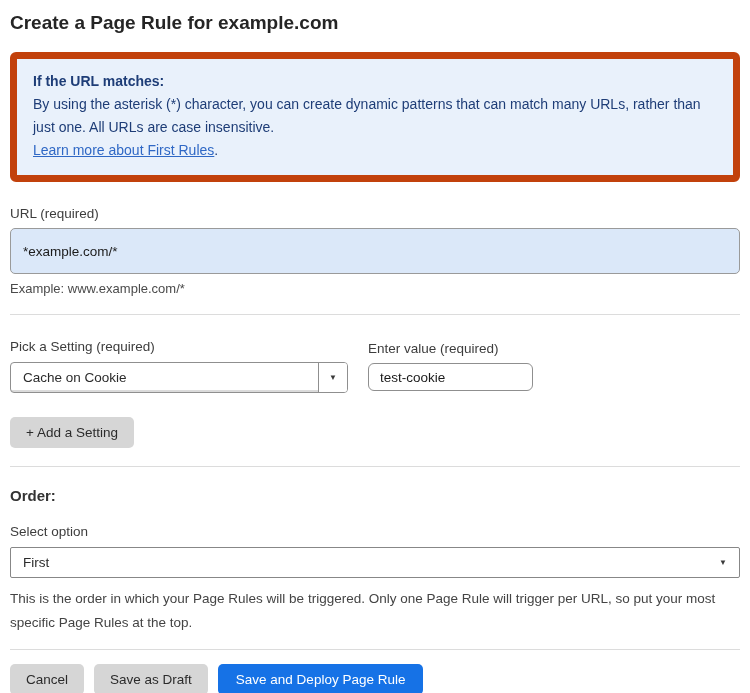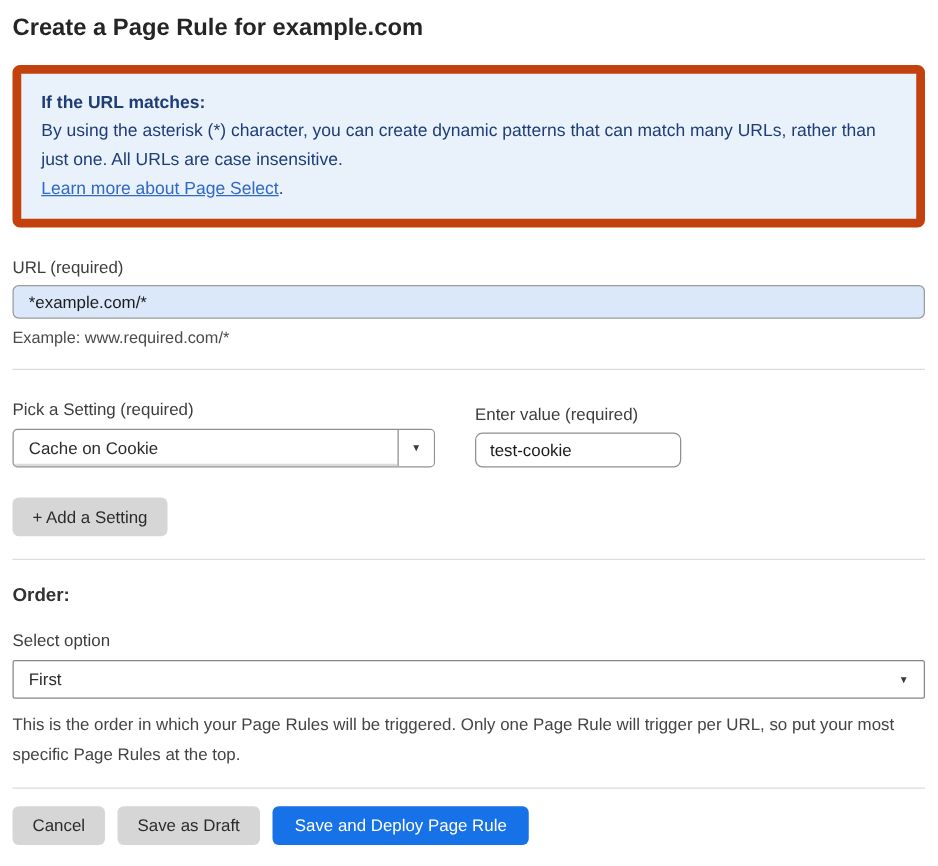--- a/index.html
+++ b/index.html
@@ -32,21 +32,21 @@
   .info-link {
     color: #2f68c5; text-decoration: underline; cursor: pointer;
   }
 
   .field-label {
     font-size: 13.5px; color: #3d3d3d;
     margin-top: 24px; margin-bottom: 7px;
   }
 
   .url-input {
-    width: 100%; height: 27px;
+    width: 100%; height: 46px;
     background: #dbe8f9;
     border: 1px solid #9a9a9a;
     border-radius: 5px;
     padding: 0 12px;
     font-family: "Liberation Sans", sans-serif;
     font-size: 13.5px; color: #1b1b1b;
     outline: none;
   }
   .example-text {
     font-size: 13px; color: #4a4a4a; margin-top: 7px;
@@ -55,21 +55,21 @@
   .divider {
     border: none; border-top: 1px solid #dcdcdc;
     margin-top: 18px;
   }
 
   .section-heading {
     font-size: 15px; font-weight: 700; color: #333;
     margin-top: 20px;
   }
 
-  .settings-row { display: flex; align-items: flex-end; gap: 12px; }
+  .settings-row { display: flex; align-items: center; }
   .setting-col { width: 338px; }
   .value-col { margin-left: 20px; margin-top: 7px; }
 
   .select-box {
     display: flex; align-items: stretch;
     height: 31px;
     background: #ffffff;
     border: 1px solid #8f8f8f;
     border-radius: 4px;
     overflow: hidden;
@@ -140,26 +140,26 @@
 </head>
 <body>
 
 <div class="container">
 
   <h1 class="page-title">Create a Page Rule for example.com</h1>
 
   <div class="info-box">
     <div class="info-heading">If the URL matches:</div>
     <div class="info-body">By using the asterisk (*) character, you can create dynamic patterns that can match many URLs, rather than just one. All URLs are case insensitive.</div>
-    <div><a class="info-link">Learn more about Page Select</a><span>.</span></div>
+    <div><a class="info-link">Learn more about First Rules</a><span>.</span></div>
   </div>
 
   <div class="field-label">URL (required)</div>
   <input class="url-input" type="text" value="*example.com/*" style="">
-  <div class="example-text">Example: www.required.com/*</div>
+  <div class="example-text">Example: www.example.com/*</div>
 
   <hr class="divider">
 
 
   <div class="settings-row">
     <div class="setting-col">
       <div class="field-label">Pick a Setting (required)</div>
       <div class="select-box">
         <div class="select-value">Cache on Cookie</div>
         <div class="select-arrow">▼</div>

